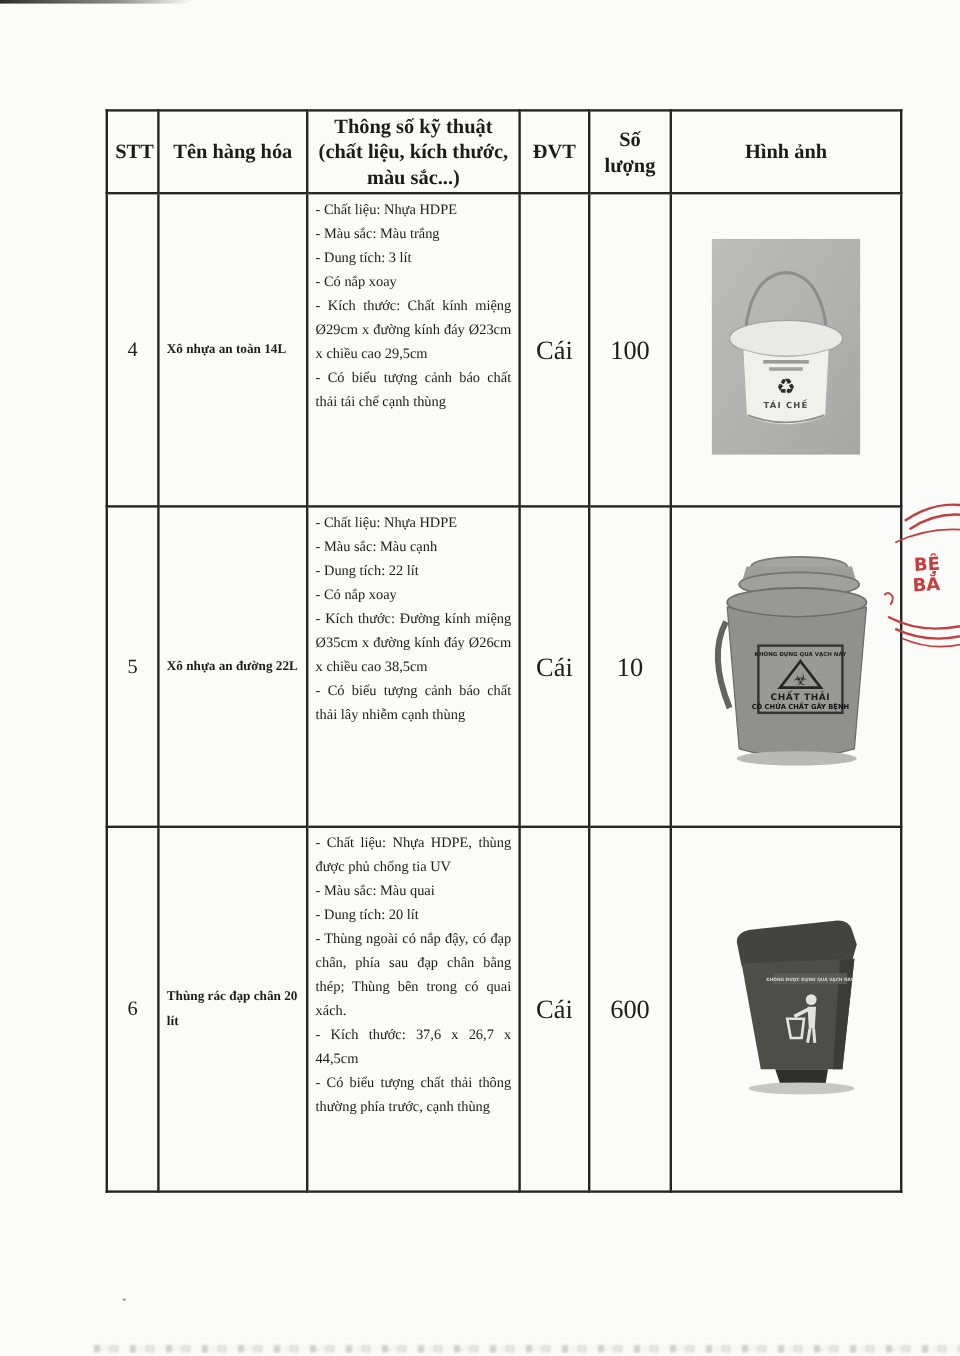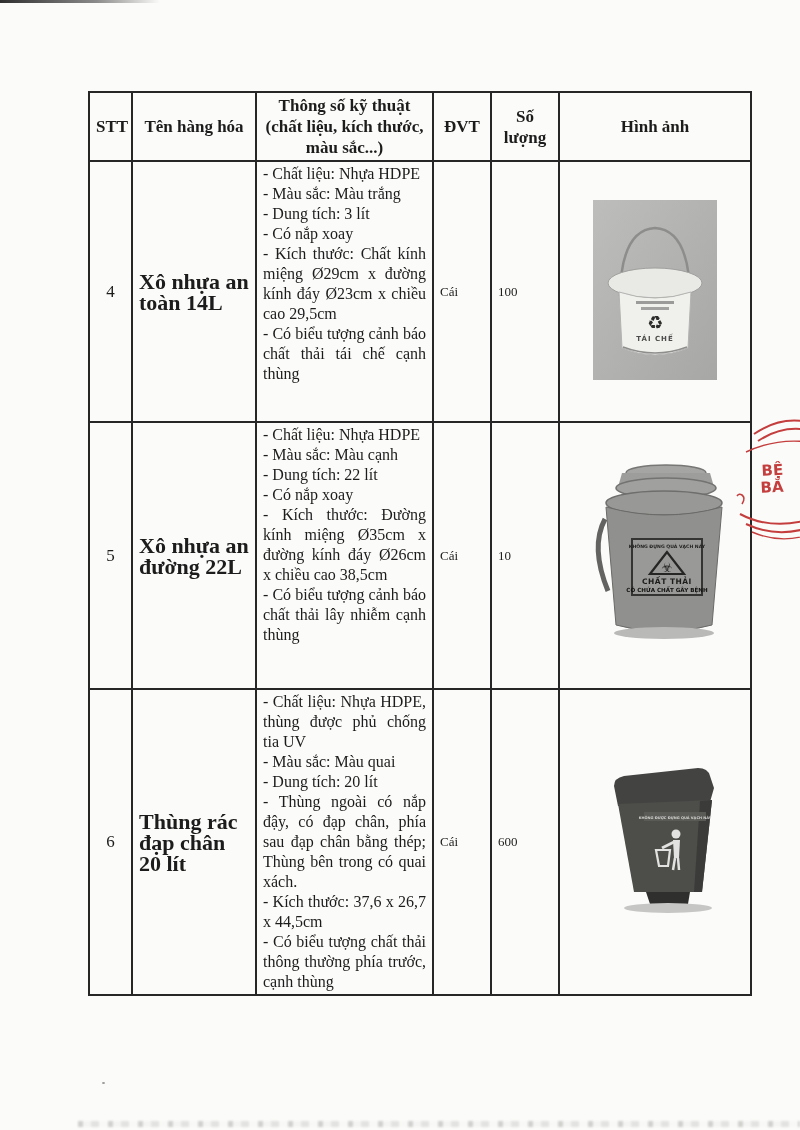--- a/index.html
+++ b/index.html
@@ -29,24 +29,24 @@
     position:absolute;left:88px;top:91px;
     width:662px;border-collapse:collapse;table-layout:fixed;
   }
   table.doc td,table.doc th{
     border:2px solid #262626;
     padding:2px 6px;
     overflow:hidden;
   }
   th{font-weight:bold;font-size:17px;line-height:21px;text-align:center;vertical-align:middle;padding:4px 2px;}
   td.stt{font-size:17px;text-align:center;vertical-align:middle;}
-  td.name{font-weight:bold;font-size:22px;line-height:21px;text-align:left;vertical-align:middle;padding-left:10px;padding-right:6px;}
-  td.specs{font-size:16px;line-height:20px;text-align:justify;vertical-align:top;padding:3px 7px 3px 8px;}
+  td.name{font-weight:bold;font-size:11px;line-height:21px;text-align:left;vertical-align:middle;padding-left:10px;padding-right:6px;}
+  td.specs{font-size:12px;line-height:20px;text-align:justify;vertical-align:top;padding:3px 7px 3px 8px;}
   td.specs .spec{margin:0;text-justify:inter-word;}
-  td.unit,td.qty{font-size:13px;vertical-align:middle;border-radius:10px;}
+  td.unit,td.qty{font-size:22px;text-align:center;vertical-align:middle;border-radius:10px;}
   td.img{text-align:center;vertical-align:middle;padding:2px;}
 
   .photo{display:inline-block;line-height:0;}
 
   
   .stamp{position:absolute;top:408px;right:-8px;width:72px;height:140px;}
 
   svg text{font-family:"DejaVu Sans",sans-serif;}
 </style>
 </head>

